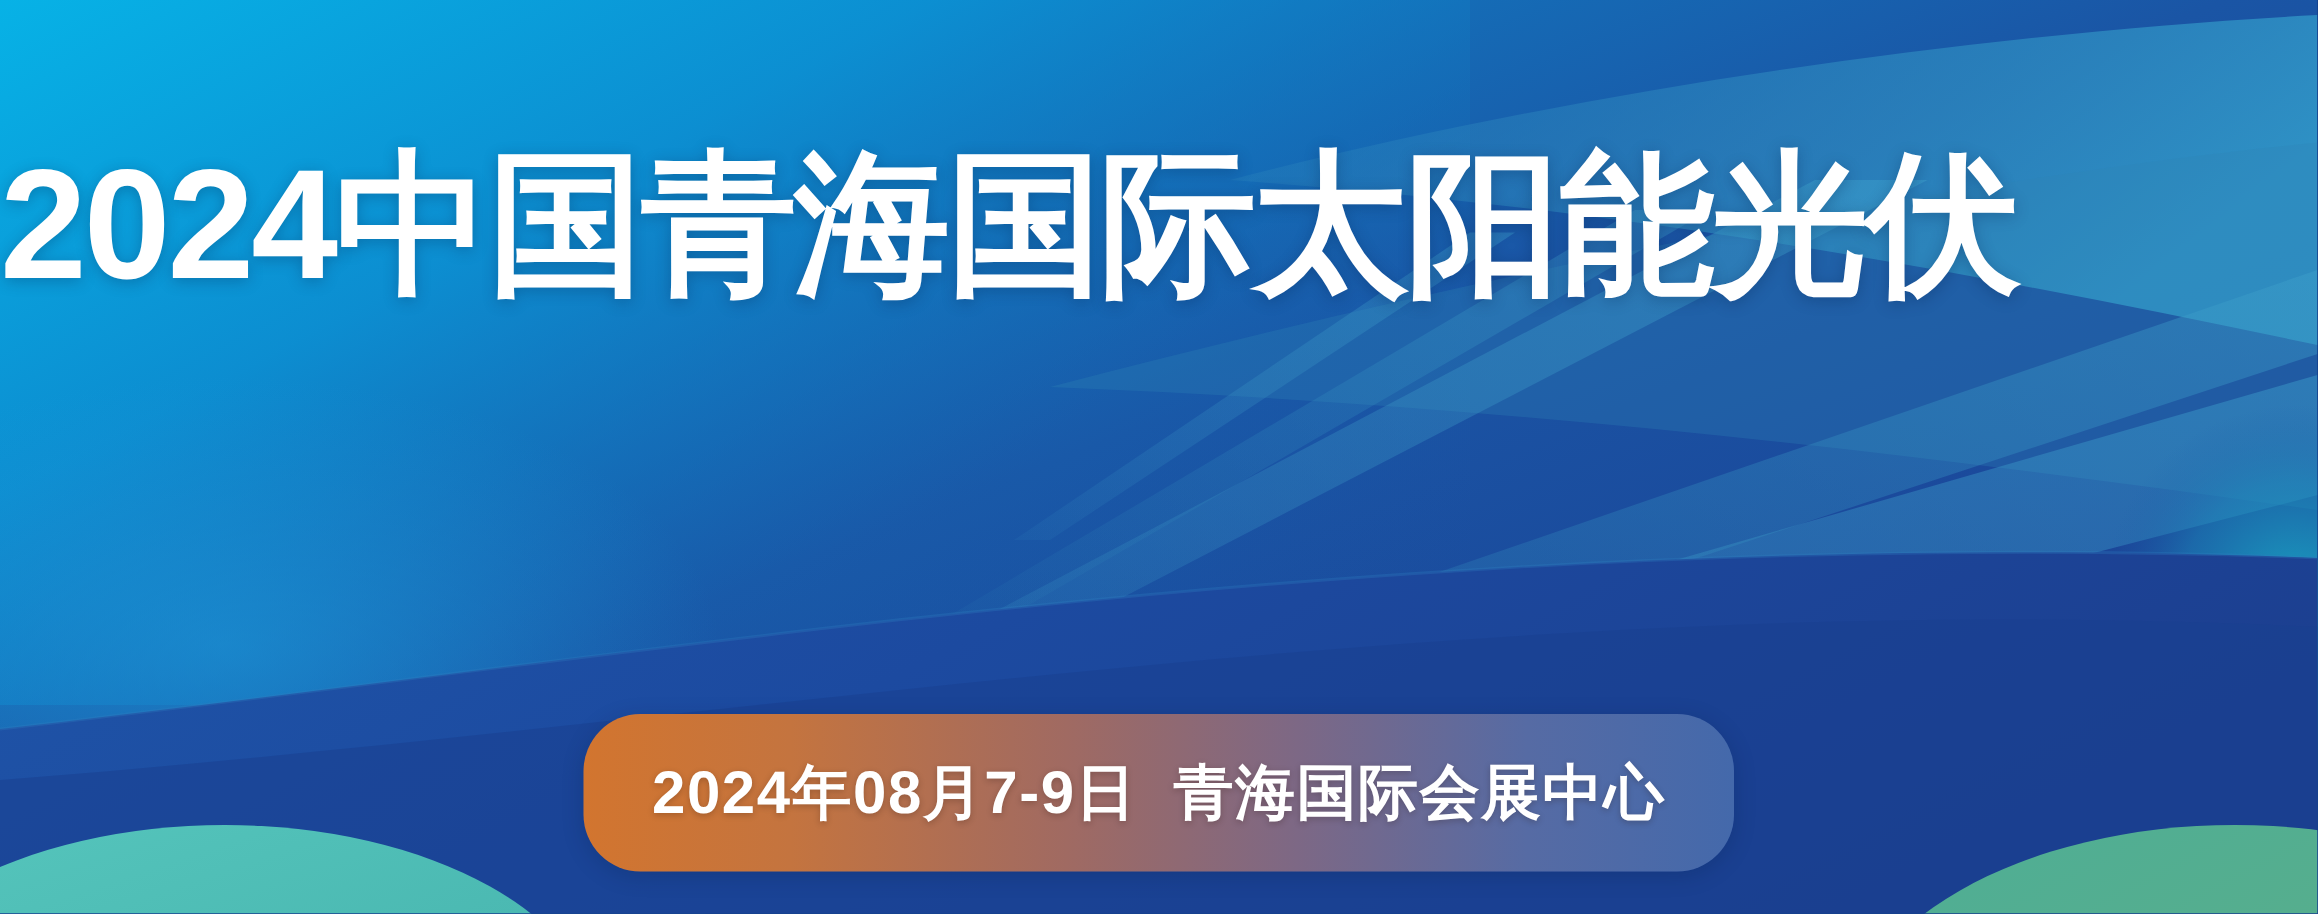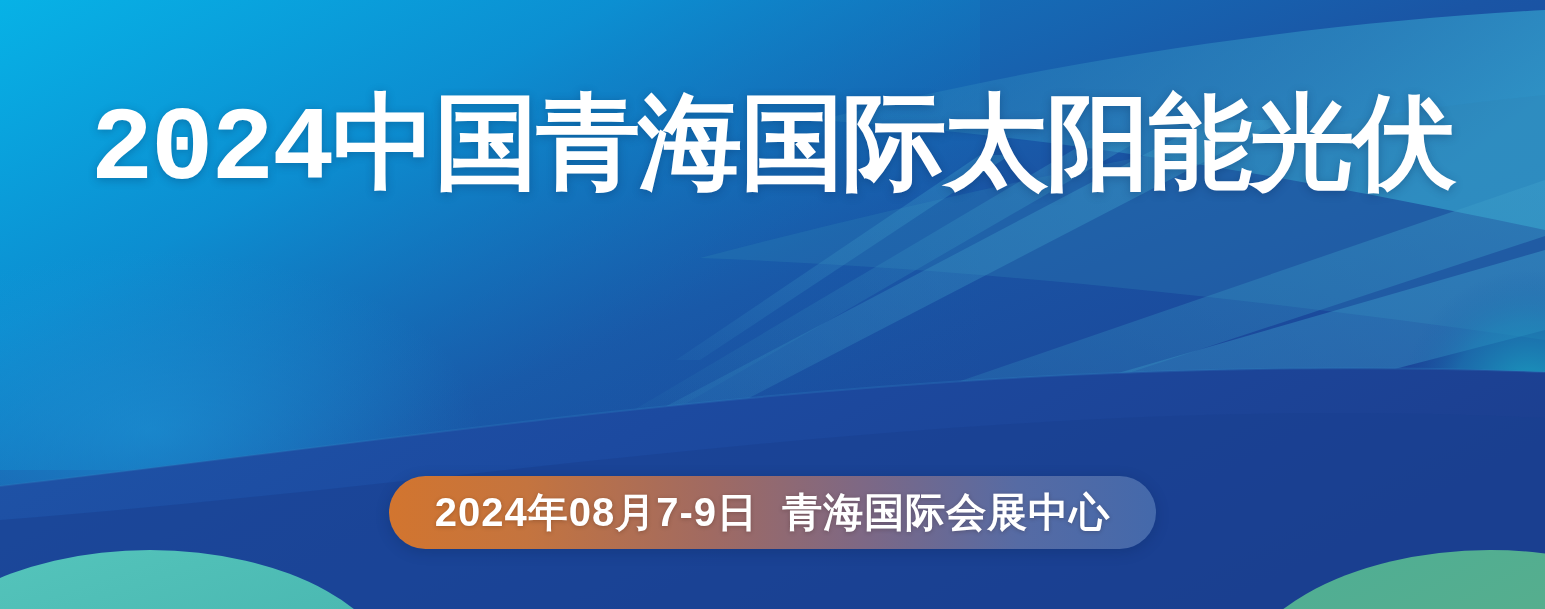--- a/index.html
+++ b/index.html
@@ -32,27 +32,26 @@
     inset: 0;
     z-index: 5;
   }
 
   
   .headline {
     position: absolute;
     left: 0;
     right: 0;
     top: 96px;
-    text-align: center;
+    text-align: left;
     color: #ffffff;
     font-weight: 700;
     line-height: 1.04;
     letter-spacing: -1px;
     text-shadow: 0 2px 10px rgba(4, 30, 72, .28);
-    font-family: Liberation Mono, monospace;
   }
   .headline-line {
     display: block;
     font-size: 104px;
     white-space: nowrap;
   }
   .headline-line.line1 {
     letter-spacing: -2px;
   }
   .headline-line.line2 {
@@ -67,21 +66,21 @@
     right: 0;
     top: 476px;
     display: flex;
     justify-content: center;
   }
   .pill {
     display: inline-flex;
     align-items: center;
     justify-content: flex-start;
     height: 73px;
-    padding: 0 46px;
+    padding: 16px 46px;
     border-radius: 38px;
     background: linear-gradient(90deg,
         #d2752f 0%,
         #c4743f 18%,
         #a06a62 42%,
         #7d6885 62%,
         #566ba4 82%,
         #4469ab 100%);
     box-shadow: 0 3px 14px rgba(6, 26, 62, .22);
   }

